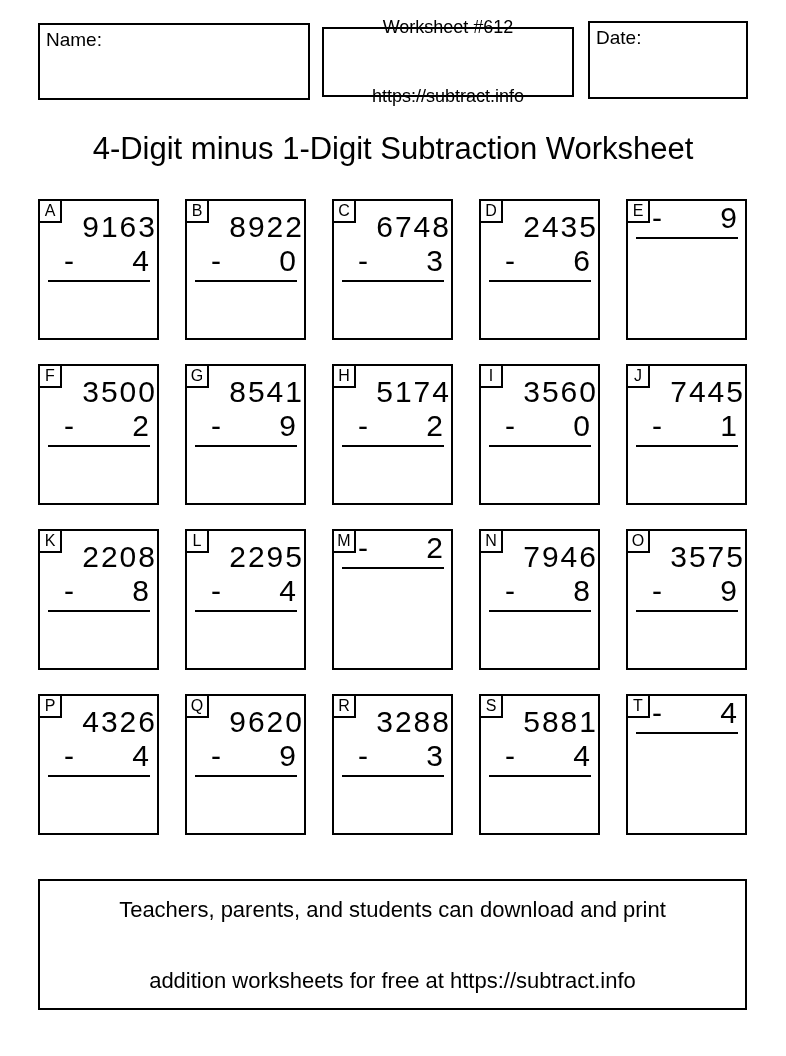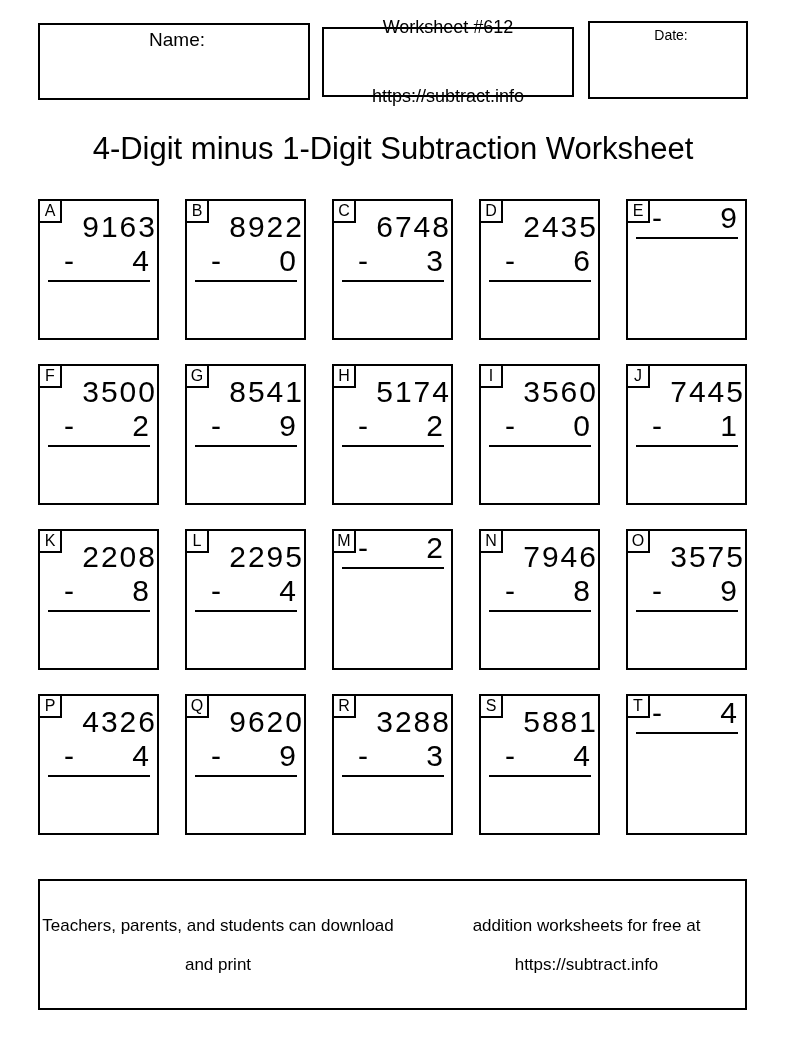--- a/index.html
+++ b/index.html
@@ -4,28 +4,28 @@
 <style>
   html, body { margin: 0; padding: 0; }
   body {
     width: 786px; height: 1056px;
     background: #ffffff;
     color: #000000;
     font-family: "Liberation Sans", sans-serif;
     position: relative;
     overflow: hidden;
   }
-  .box { position: absolute; border: 2px solid #000; box-sizing: border-box; background: #fff; text-align: center; }
+  .box { position: absolute; border: 2px solid #000; box-sizing: border-box; background: #fff; }
 
   
   .name-box   { left: 38px;  top: 23px; width: 272px; height: 77px; padding: 4px 0 0 6px; font-size: 19px; }
   .ws-box     { left: 322px; top: 27px; width: 252px; height: 70px;
                 display: flex; flex-direction: column; align-items: center; justify-content: center;
                 font-size: 18px; line-height: 29px; text-align: center; gap: 40px; }
-  .date-box   { left: 588px; top: 21px; width: 160px; height: 78px; padding: 4px 0 0 6px; font-size: 14px; }
+  .date-box   { left: 588px; top: 21px; width: 160px; height: 78px; padding: 4px 0 0 6px; font-size: 19px; }
 
   
   .page-title { position: absolute; left: 0; top: 131px; width: 786px;
                 text-align: center; font-size: 31px; }
 
   
   .grid { position: absolute; left: 38px; top: 199px; width: 709px;
           display: grid; grid-template-columns: repeat(5, 121px);
           grid-auto-rows: 141px; column-gap: 26px; row-gap: 24px; }
   .cell { position: relative; border: 2px solid #000; box-sizing: border-box; background: #fff; }
@@ -35,22 +35,22 @@
   .minuend { margin-top: 9px; text-align: right; padding-right: 0;
              font-size: 30px; line-height: 34px; letter-spacing: 2px; }
   .op-row  { display: flex; justify-content: space-between; align-items: baseline;
              padding: 0 6px 0 24px; font-size: 30px; line-height: 34px; }
   .subtrahend { letter-spacing: 2px; }
   .answer-line { border-bottom: 2px solid #000; margin: 2px 7px 0 8px; }
   .answer-space { position: absolute; left: 2px; right: 2px; bottom: 2px; height: 52px; }
 
   
   .footer-box { left: 38px; top: 879px; width: 709px; height: 131px;
-                display: flex; flex-direction: row; align-items: center; justify-content: center;
-                font-size: 17px; line-height: 39px; text-align: center; gap: 32px; }
+                display: flex; flex-direction: column; align-items: center; justify-content: center;
+                font-size: 22px; line-height: 39px; text-align: center; gap: 32px; }
 </style>
 </head>
 <body>
 
 <div class="box name-box">
   <span>Name:</span>
 </div>
 <div class="box ws-box">
   <span>Worksheet #612</span>
   <span>https://subtract.info</span>

